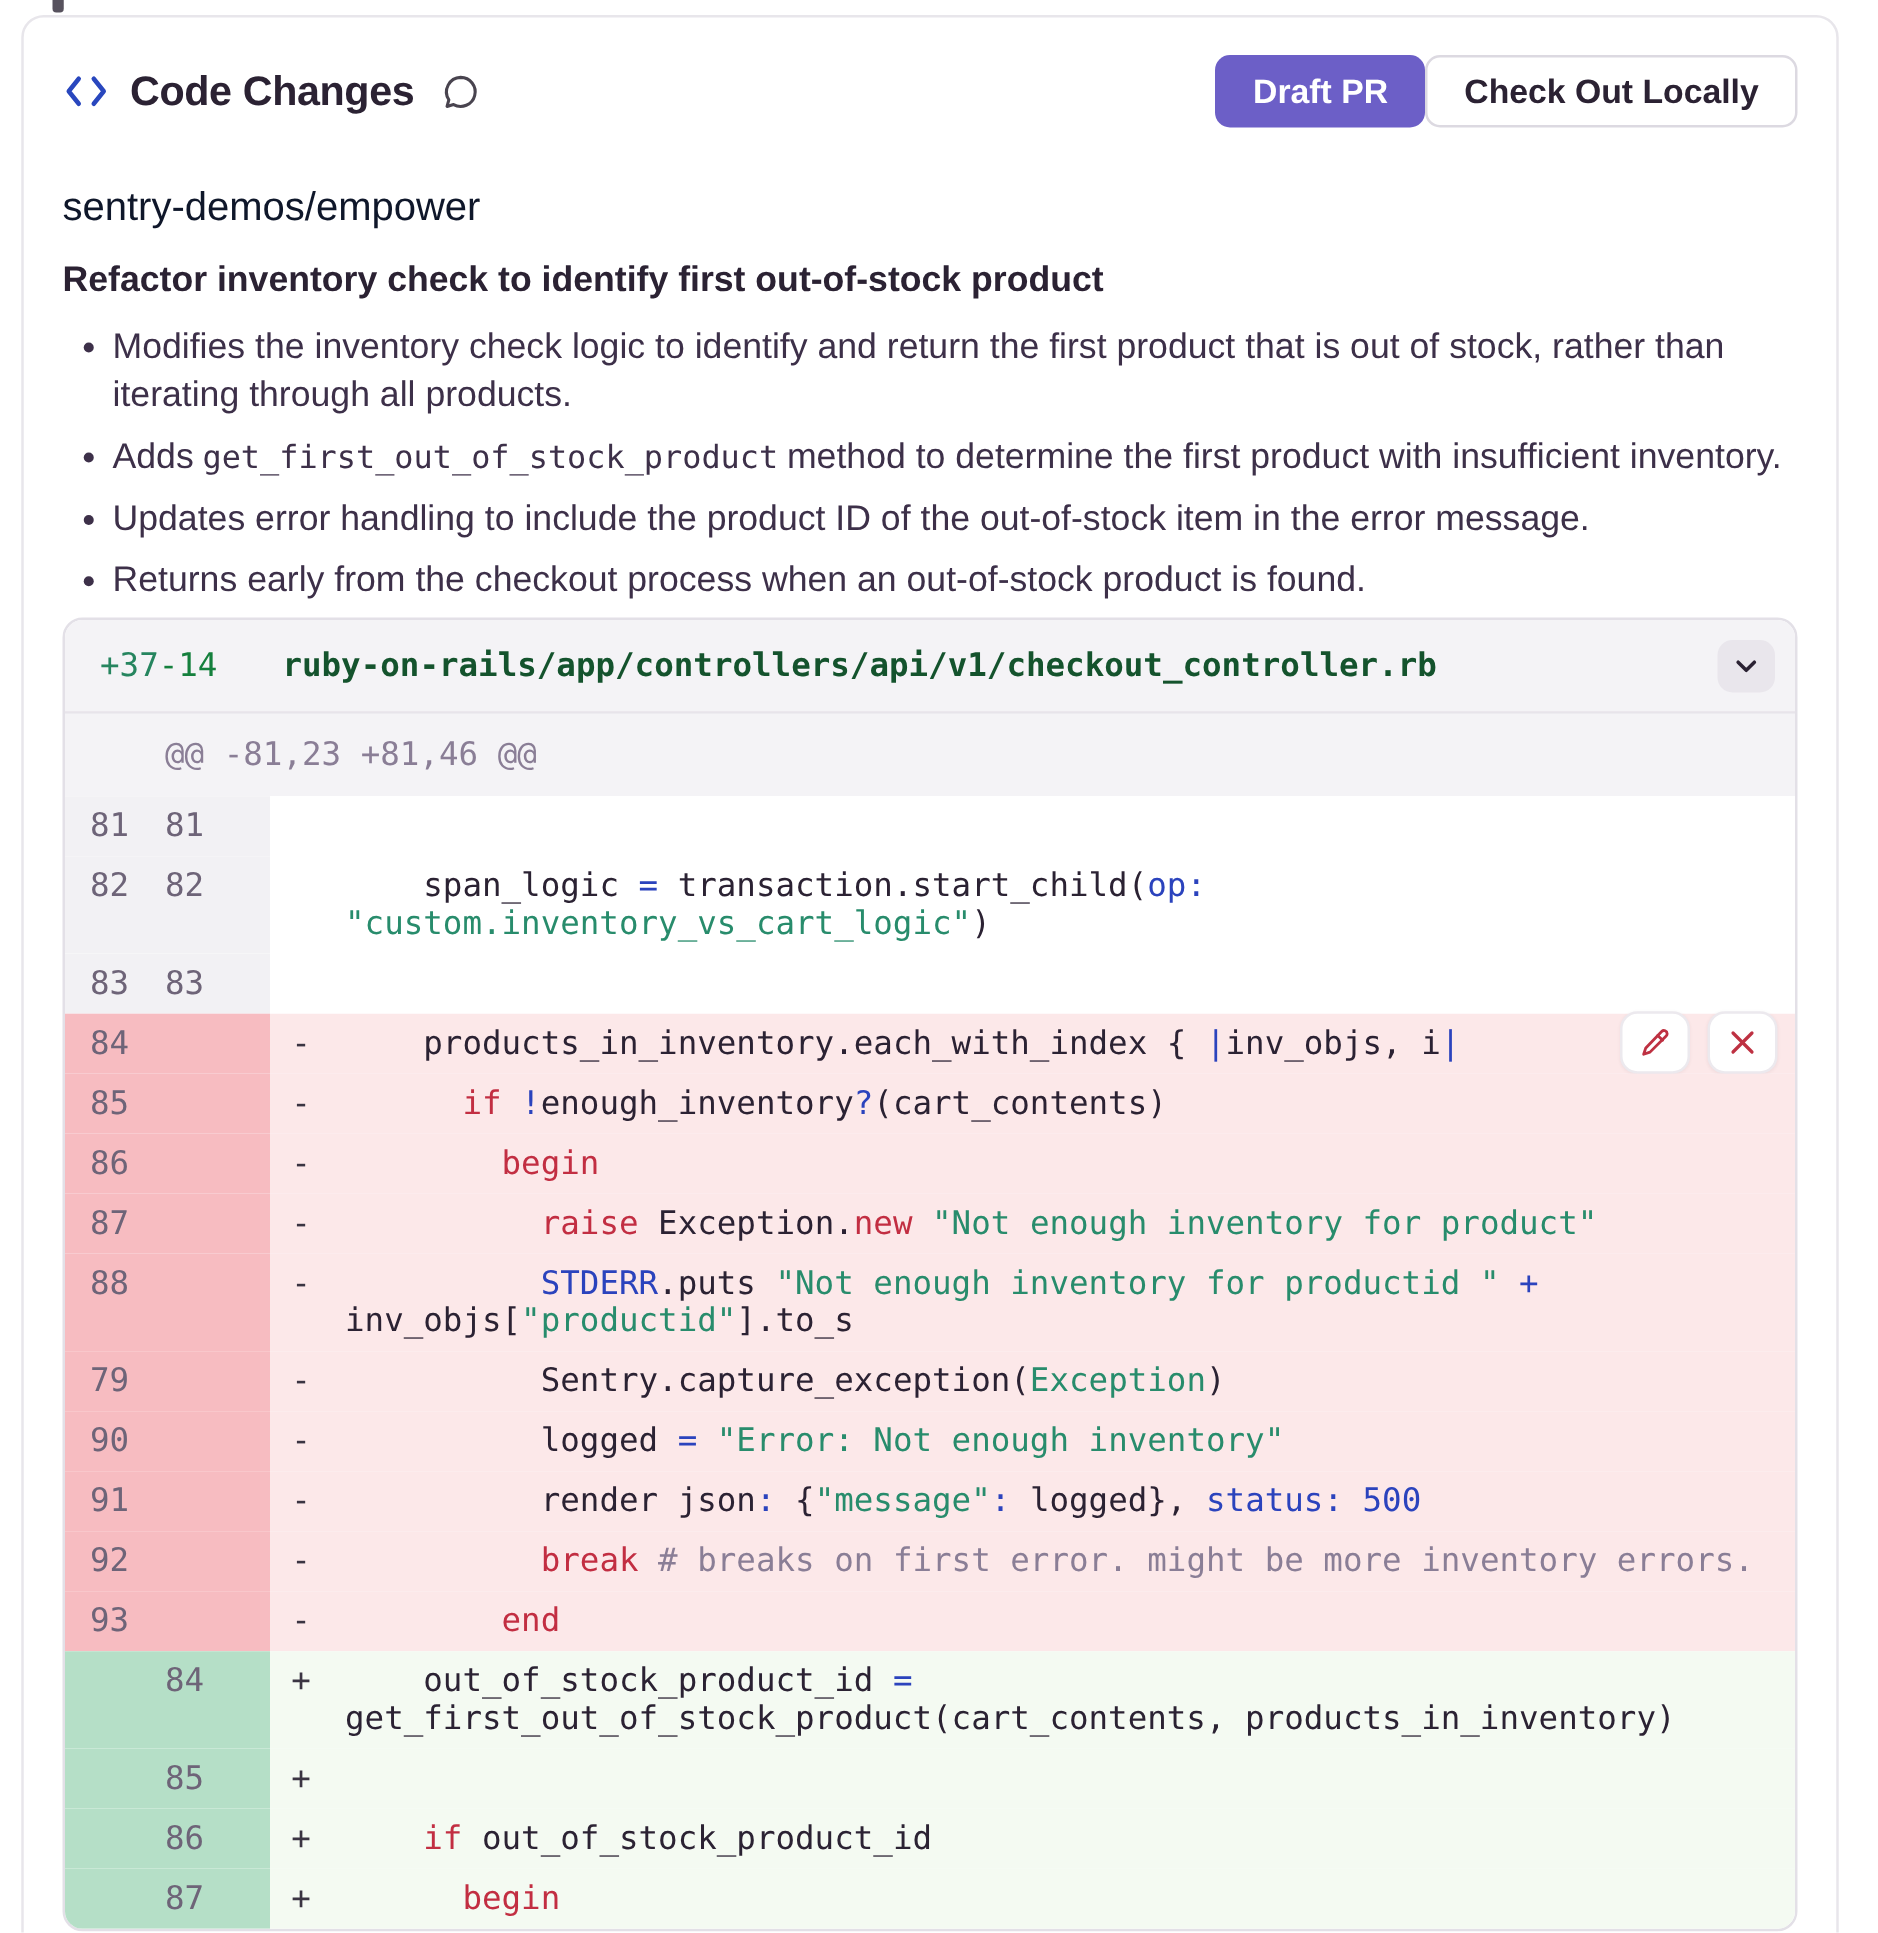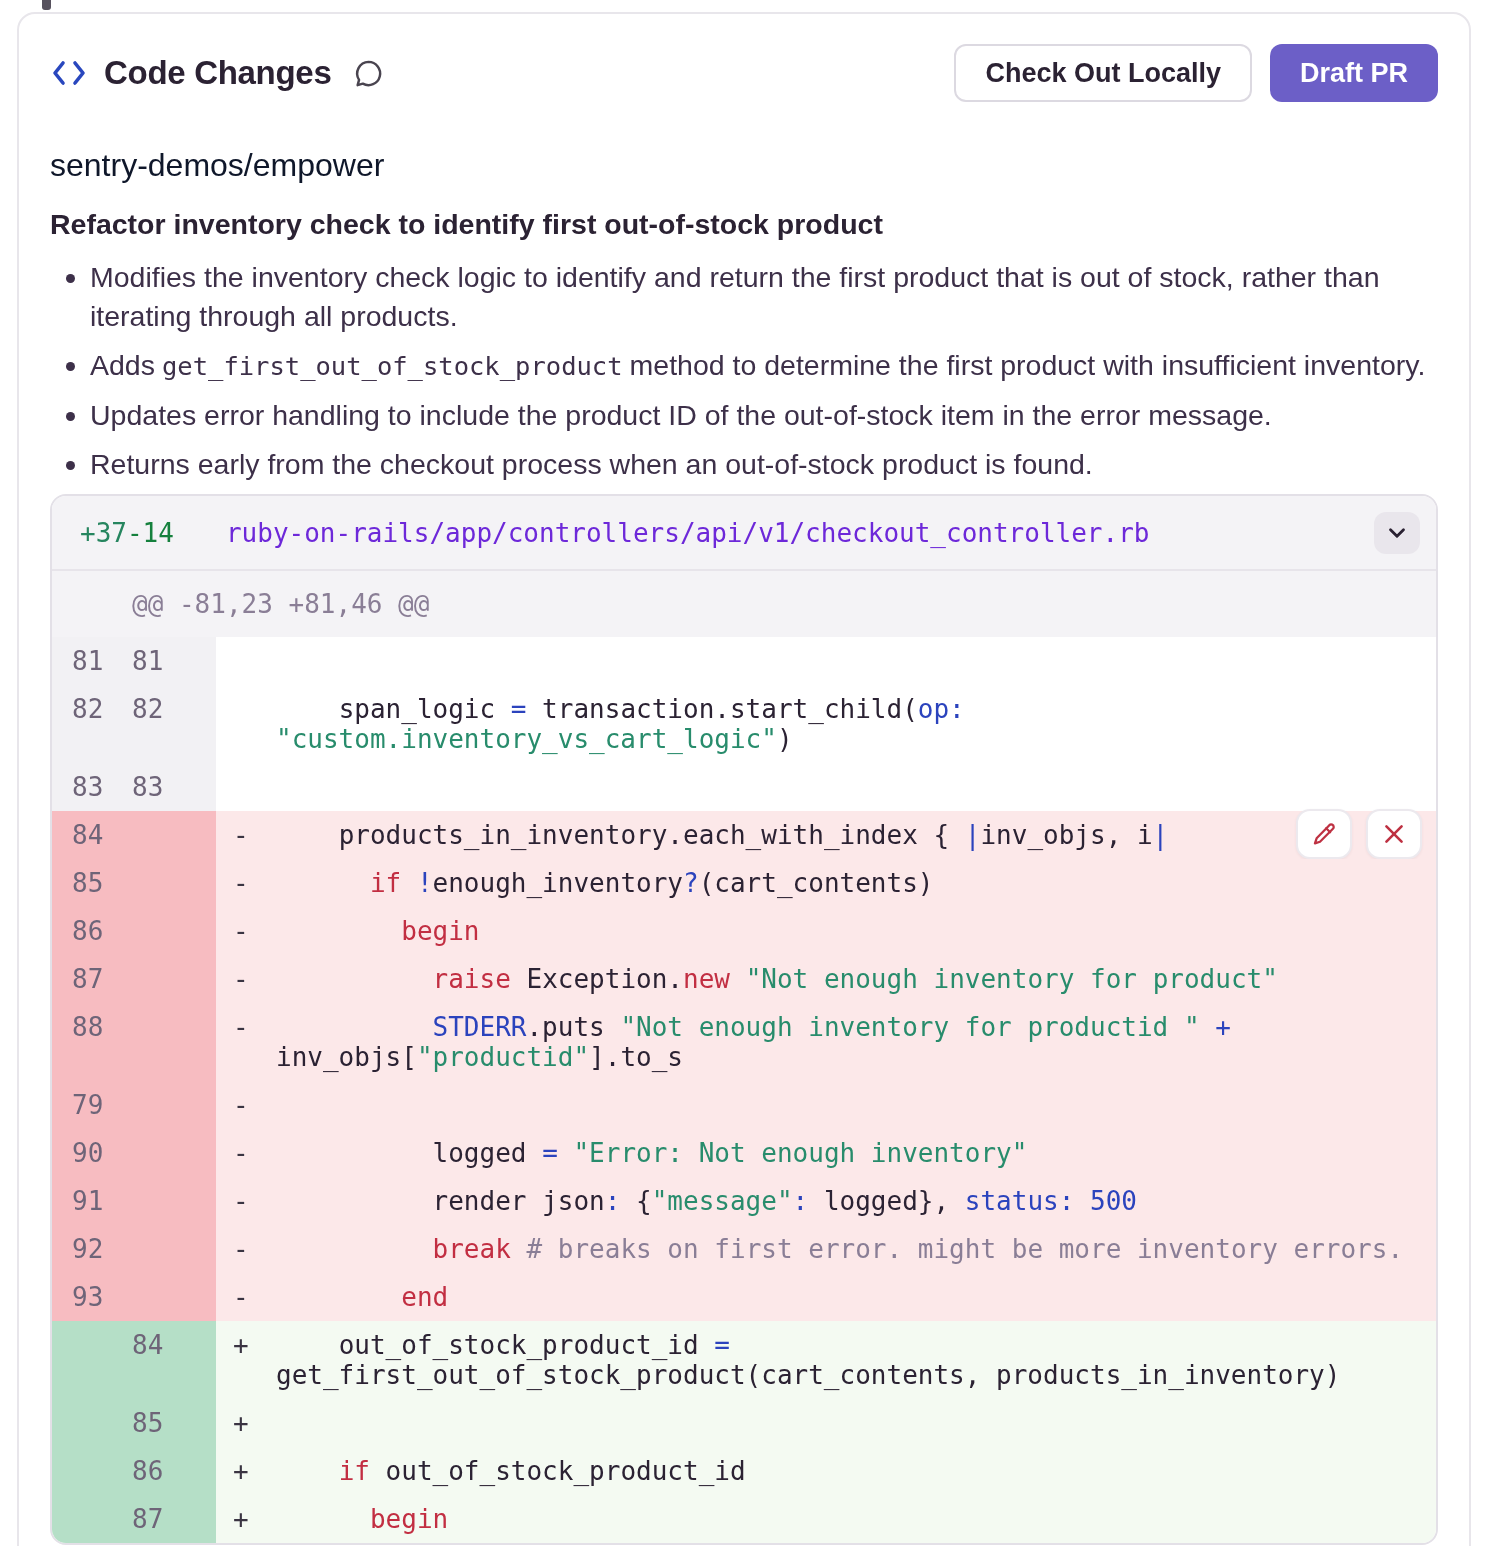--- a/index.html
+++ b/index.html
@@ -34,21 +34,21 @@
   ul.bullets li{font-size:28.5px;line-height:39px;margin-bottom:10px;color:#3D3049;max-width:1350px;}
   ul.bullets li::marker{color:#3D3049;}
   .inline-code{font-family:"DejaVu Sans Mono",monospace;font-size:25.5px;margin:0 7px;}
   
   .diff{margin-top:10px;border:2px solid #E3E0E7;border-radius:16px;overflow:hidden;
         font-family:"DejaVu Sans Mono",monospace;}
   .file-hdr{height:73px;display:flex;align-items:center;background:#F4F3F6;
             border-bottom:2px solid #E7E4EA;padding:0 16px 0 28px;font-size:26px;}
   .stat-add{color:#26855F;}
   .stat-del{color:#15803d;margin-left:0;}
-  .file-path{margin-left:52px;color:#6d28d9;}
+  .file-path{margin-left:52px;color:#14532d;font-weight:bold;}
   .file-spacer{flex:1;}
   .collapse-btn{width:46px;height:42px;border-radius:12px;background:#E9E6EC;border:none;
                 display:flex;align-items:center;justify-content:center;color:#2B2233;cursor:pointer;}
   .hunk-row{height:66px;background:#F4F3F6;display:flex;align-items:center;
             padding-left:80px;color:#8A7E96;font-size:26px;}
   
   .rows{font-size:26px;line-height:30px;}
   .drow{display:flex;position:relative;}
   .gutter{width:164px;flex:none;display:flex;padding:9px 0;box-sizing:border-box;color:#6E6478;}
   .gutter .old{width:62px;padding-left:20px;box-sizing:border-box;}
@@ -84,22 +84,22 @@
         </svg>
       </span>
       <span class="page-title">Code Changes</span>
       <span class="bubble-ic">
         <svg width="31" height="31" viewBox="0 0 24 24" fill="none" stroke="currentColor" stroke-width="1.9" stroke-linejoin="round">
           <path d="M12 3a9 9 0 1 1 -4.4 16.85L3.6 21l1.1-4.1A9 9 0 0 1 12 3z"></path>
         </svg>
       </span>
     </div>
     <div class="hdr-right">
+      <button class="btn btn-primary">Draft PR</button>
       <button class="btn btn-secondary">Check Out Locally</button>
-      <button class="btn btn-primary">Draft PR</button>
     </div>
   </div>
 
   <div class="repo">sentry-demos/empower</div>
   <div class="sum-title">Refactor inventory check to identify first out-of-stock product</div>
   <ul class="bullets" id="bullets">
       <li><span>Modifies the inventory check logic to identify and return the first product that is out of stock, rather than iterating through all products.</span></li>
       <li><span>Adds</span><span class="inline-code">get_first_out_of_stock_product</span><span>method to determine the first product with insufficient inventory.</span></li>
       <li><span>Updates error handling to include the product ID of the out-of-stock item in the error message.</span></li>
       <li><span>Returns early from the checkout process when an out-of-stock product is found.</span></li>
@@ -202,20 +202,21 @@
           </div>
           <div class="sign">-</div>
           <div class="codecell"><span class="tok-p">          </span><span class="tok-b">STDERR</span><span class="tok-p">.puts </span><span class="tok-s">"Not enough inventory for productid "</span><span class="tok-p"> </span><span class="tok-b">+</span><span class="tok-p"> inv_objs[</span><span class="tok-s">"productid"</span><span class="tok-p">].to_s</span></div>
         </div>
         <div class="drow removed">
           <div class="gutter">
             <span class="old">79</span>
             <span class="new"></span>
           </div>
           <div class="sign">-</div>
+          <div class="codecell"><span class="tok-p">          Sentry.capture_exception(</span><span class="tok-s">Exception</span><span class="tok-p">)</span></div>
         </div>
         <div class="drow removed">
           <div class="gutter">
             <span class="old">90</span>
             <span class="new"></span>
           </div>
           <div class="sign">-</div>
           <div class="codecell"><span class="tok-p">          logged </span><span class="tok-b">=</span><span class="tok-p"> </span><span class="tok-s">"Error: Not enough inventory"</span></div>
         </div>
         <div class="drow removed">

